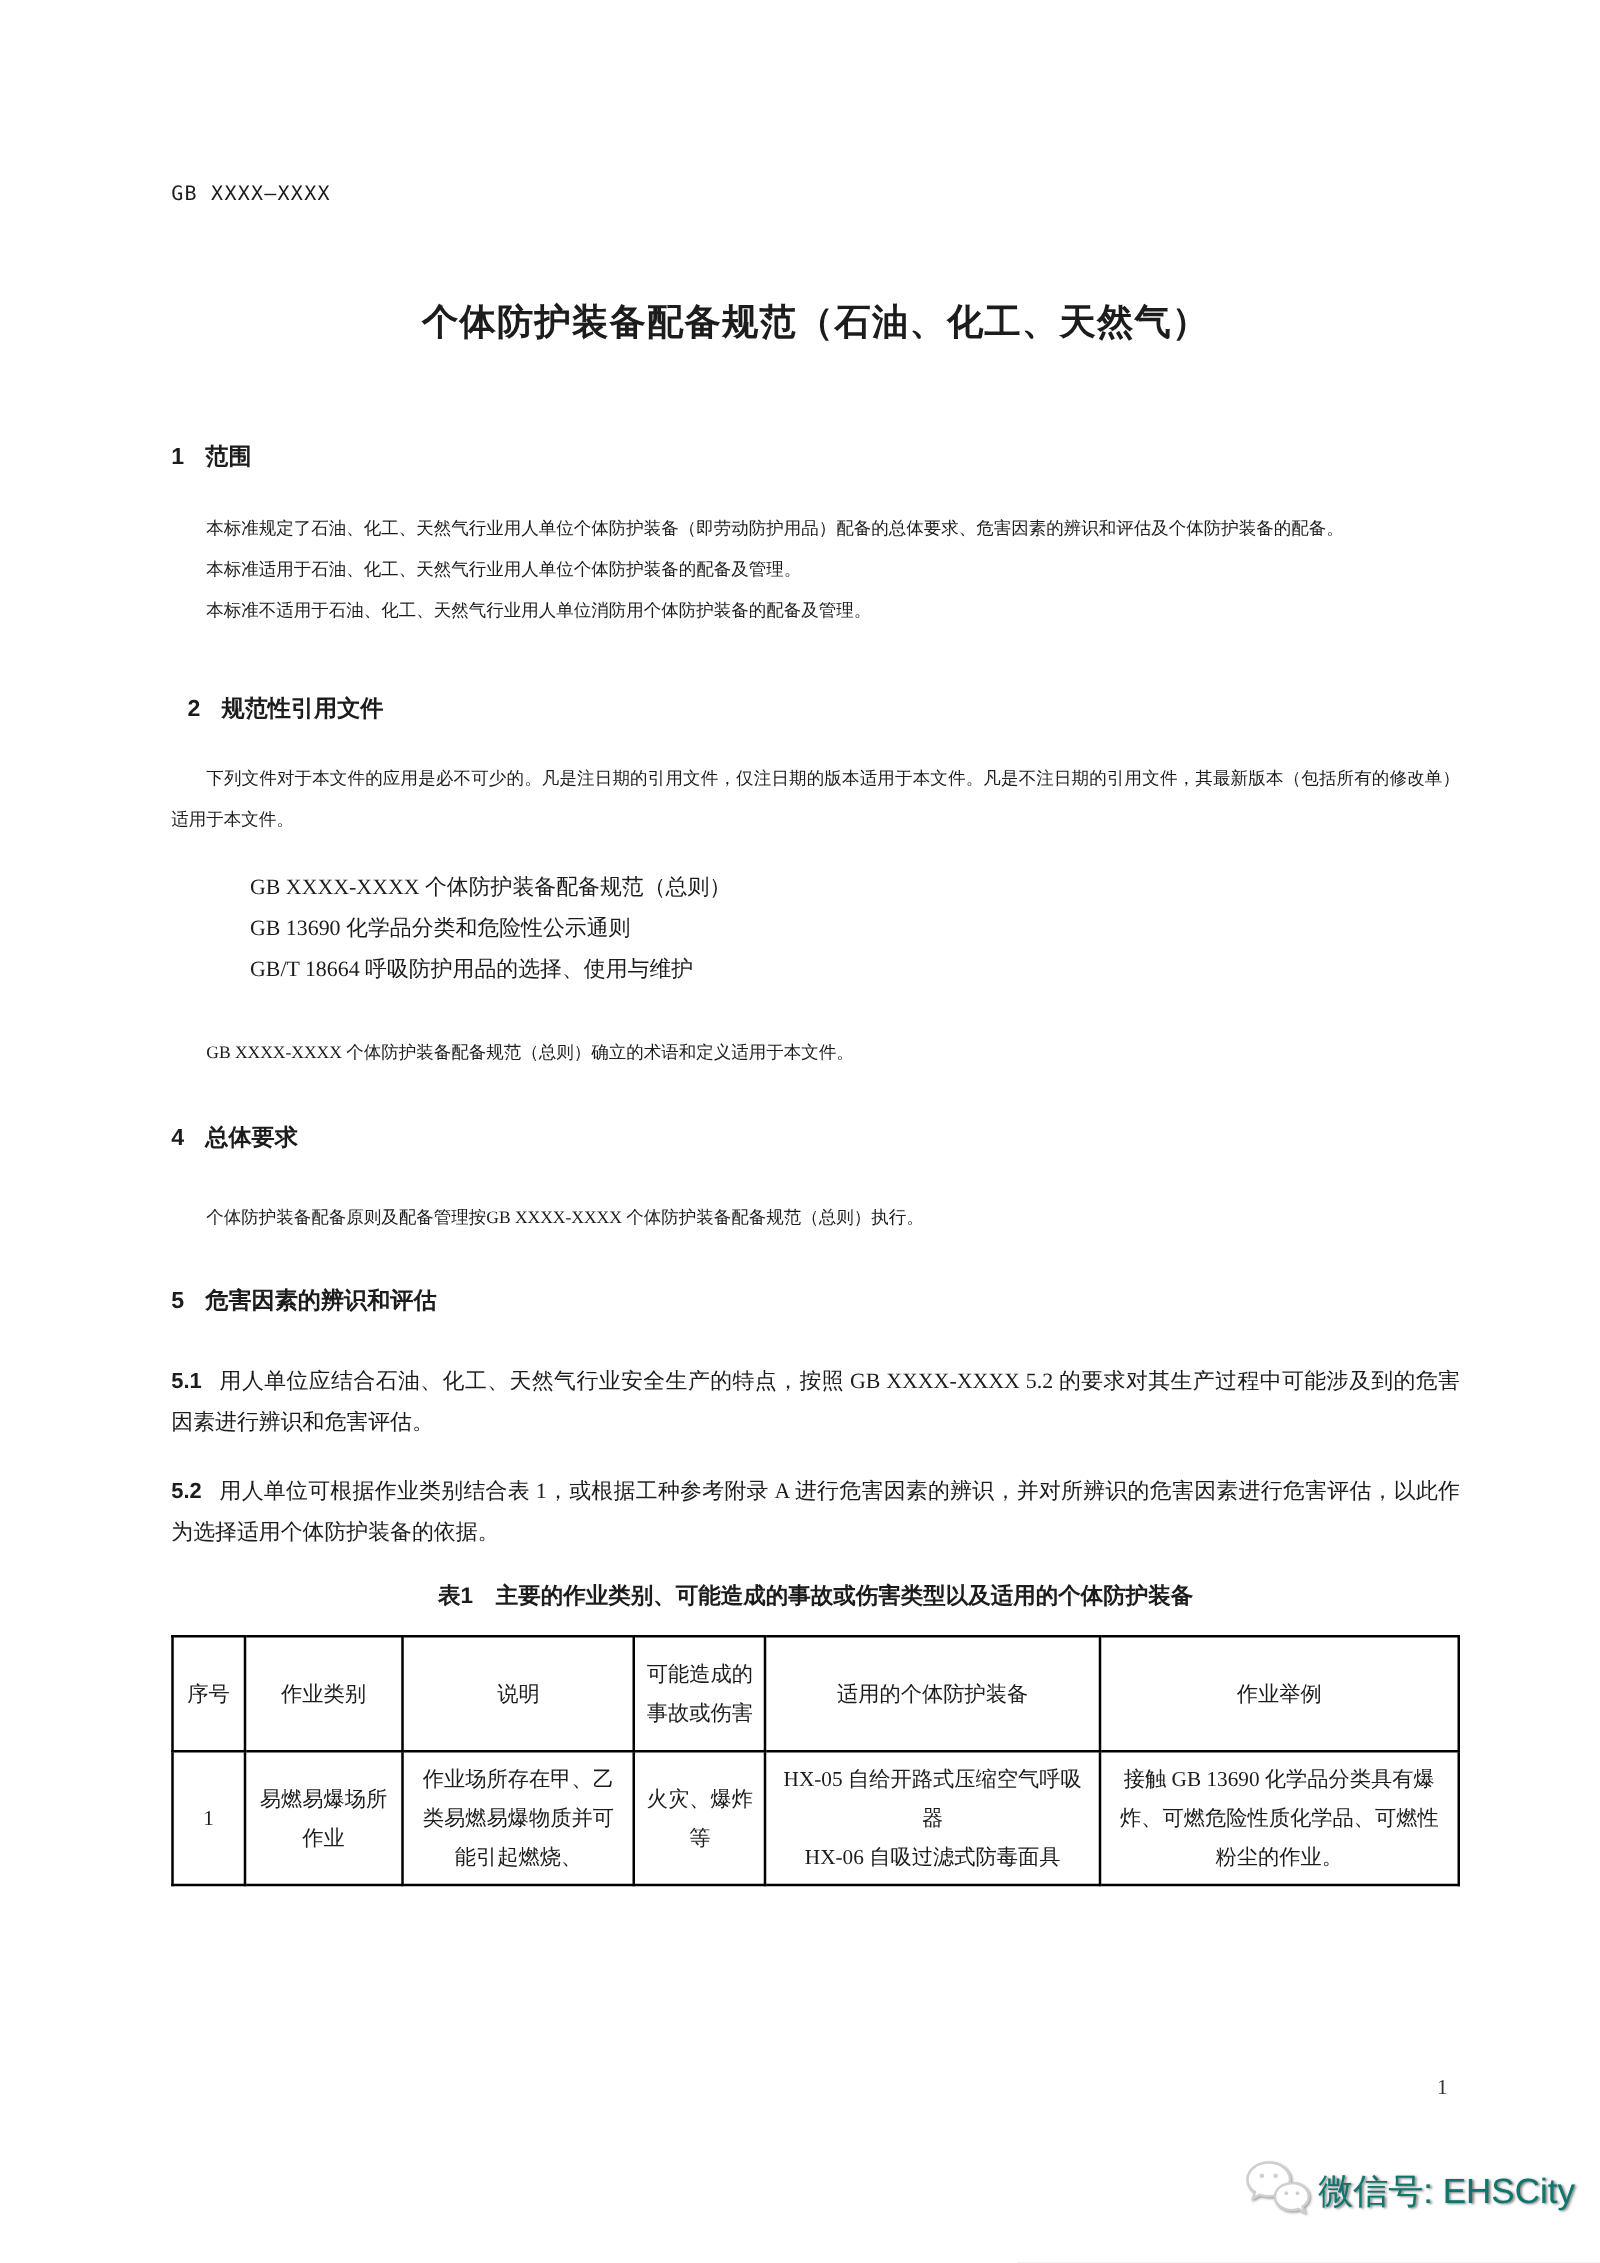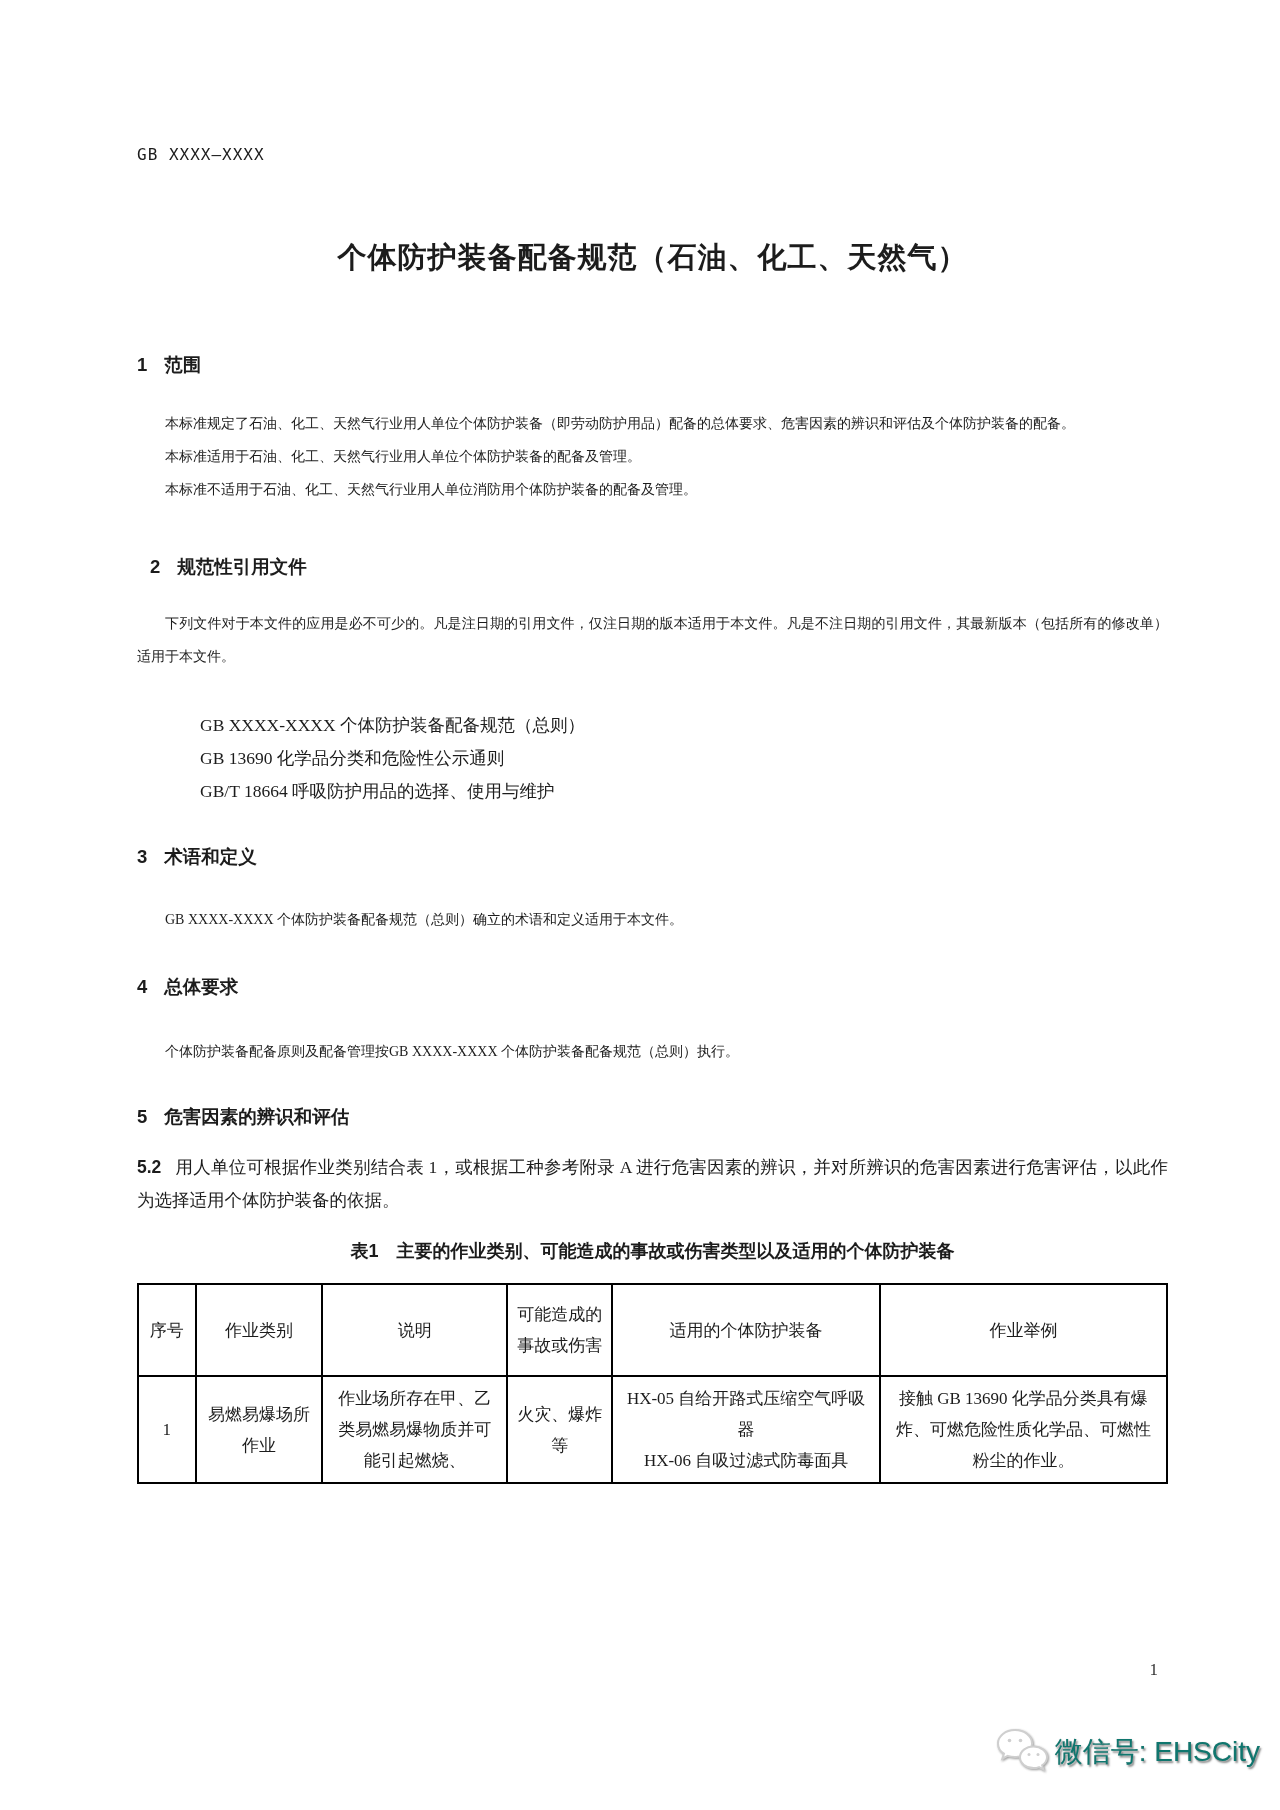--- a/index.html
+++ b/index.html
@@ -50,21 +50,21 @@
     font-size: 17.5px;
     line-height: 33px;
     text-align: justify;
   }
   .clause .clause-no { font-family: "Liberation Sans", sans-serif; font-weight: bold; margin-right: 14px; }
   .refs { margin-left: 63px; font-size: 17.5px; line-height: 33px; }
   .m-sec1 { margin-top: 74px; }
   .m-p1   { margin-top: 30px; }
   .m-sec2 { margin-top: 48px; margin-left: 13px; }
   .m-p2   { margin-top: 28px; }
-  .m-refs { margin-top: 36px; }
+  .m-refs { margin-top: 20px; }
   .m-sec3 { margin-top: 36px; }
   .m-p3   { margin-top: 34px; }
   .m-sec4 { margin-top: 38px; }
   .m-p4   { margin-top: 36px; }
   .m-sec5 { margin-top: 36px; }
   .m-c51  { margin-top: 36px; }
   .m-c52  { margin-top: 22px; }
   .table-caption {
     margin-top: 22px;
     text-align: center;
@@ -141,33 +141,33 @@
     <div class="sec-heading m-sec2">
       <span class="sec-no">2</span><span>规范性引用文件</span>
     </div>
     <p class="para m-p2">下列文件对于本文件的应用是必不可少的。凡是注日期的引用文件，仅注日期的版本适用于本文件。凡是不注日期的引用文件，其最新版本（包括所有的修改单）适用于本文件。</p>
     <div class="refs m-refs">
       <div>GB XXXX-XXXX 个体防护装备配备规范（总则）</div>
       <div>GB 13690 化学品分类和危险性公示通则</div>
       <div>GB/T 18664 呼吸防护用品的选择、使用与维护</div>
     </div>
 
-    <div class="sec-heading m-sec3">
-      <span class="sec-no">3</span><span>术语和定义</span>
-    </div>
     <p class="para m-p3">GB XXXX-XXXX 个体防护装备配备规范（总则）确立的术语和定义适用于本文件。</p>
 
     <div class="sec-heading m-sec4">
       <span class="sec-no">4</span><span>总体要求</span>
     </div>
     <p class="para m-p4">个体防护装备配备原则及配备管理按GB XXXX-XXXX 个体防护装备配备规范（总则）执行。</p>
 
     <div class="sec-heading m-sec5">
       <span class="sec-no">5</span><span>危害因素的辨识和评估</span>
     </div>
+    <p class="clause m-c51">
+      <span class="clause-no">5.1</span><span>用人单位应结合石油、化工、天然气行业安全生产的特点，按照 GB XXXX-XXXX 5.2 的要求对其生产过程中可能涉及到的危害因素进行辨识和危害评估。</span>
+    </p>
     <p class="clause m-c52">
       <span class="clause-no">5.2</span><span>用人单位可根据作业类别结合表 1，或根据工种参考附录 A 进行危害因素的辨识，并对所辨识的危害因素进行危害评估，以此作为选择适用个体防护装备的依据。</span>
     </p>
 
     <div class="table-caption">
       <span class="cap-label">表1</span><span>主要的作业类别、可能造成的事故或伤害类型以及适用的个体防护装备</span>
     </div>
 
     <table class="t1">
       <colgroup>

